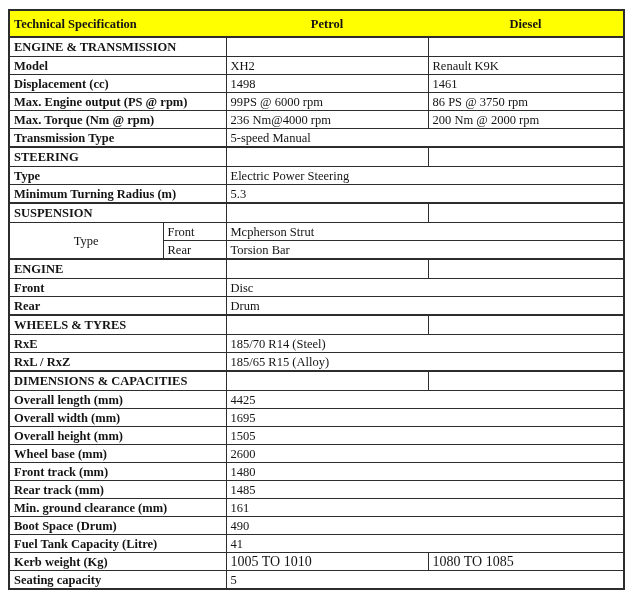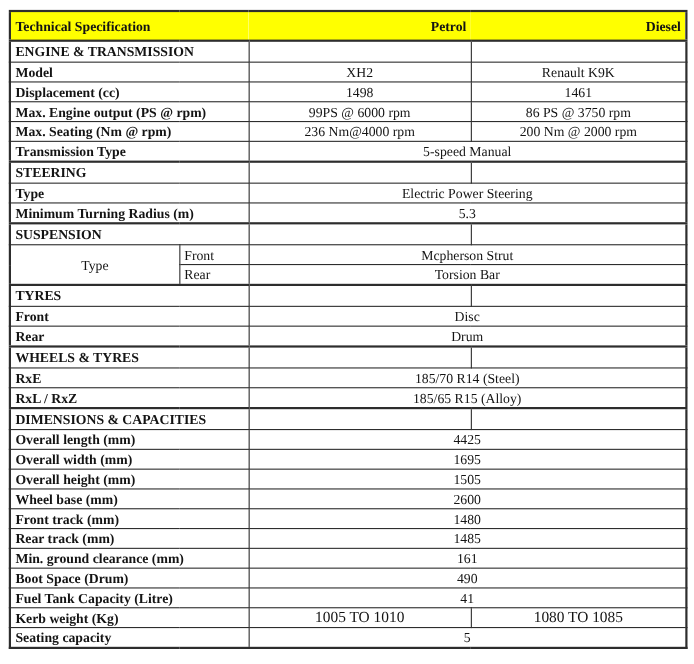--- a/index.html
+++ b/index.html
@@ -39,28 +39,28 @@
     background: var(--header_bg, #ffff00);
     font-weight: bold;
     height: 25px;
     border-left: none;
     border-right: none;
     border-top: 2px solid var(--border_color, #2d2d2d);
     border-bottom: 2px solid var(--border_color, #2d2d2d);
     margin-left: 36px;
   }
   tr.head td.h-label { text-align: left; }
-  tr.head td.h-col   { text-align: right; }
+  tr.head td.h-col   { text-align: center; }
   tr.section td {
     font-weight: bold;
     height: 18px;
     border-top: 2px solid var(--border_color, #2d2d2d);
   }
   td.lbl  { text-align: left; font-weight: bold; }
-  td.val  { text-align: center; }
+  td.val  { }
   td.val.small { font-size: 14px; }
   td.group-lbl {
     text-align: center;
     vertical-align: middle;
   }
   td.sub-lbl { text-align: left; }
 </style>
 </head>
 <body>
 
@@ -94,21 +94,21 @@
       <td colspan="2" class="lbl">Displacement (cc)</td>
       <td class="val">1498</td>
       <td class="val">1461</td>
     </tr>
     <tr>
       <td colspan="2" class="lbl">Max. Engine output (PS @ rpm)</td>
       <td class="val">99PS @ 6000 rpm</td>
       <td class="val">86 PS @ 3750 rpm</td>
     </tr>
     <tr>
-      <td colspan="2" class="lbl">Max. Seating (Nm @ rpm)</td>
+      <td colspan="2" class="lbl">Max. Torque (Nm @ rpm)</td>
       <td class="val">236 Nm@4000 rpm</td>
       <td class="val">200 Nm @ 2000 rpm</td>
     </tr>
     <tr>
       <td colspan="2" class="lbl">Transmission Type</td>
       <td colspan="2" class="val">5-speed Manual</td>
     </tr>
 
     <tr class="section">
       <td colspan="2" class="lbl">STEERING</td>
@@ -133,21 +133,21 @@
       <td rowspan="2" class="group-lbl">Type</td>
       <td class="sub-lbl">Front</td>
       <td colspan="2" class="val">Mcpherson Strut</td>
     </tr>
     <tr>
       <td class="sub-lbl">Rear</td>
       <td colspan="2" class="val">Torsion Bar</td>
     </tr>
 
     <tr class="section">
-      <td colspan="2" class="lbl">TYRES</td>
+      <td colspan="2" class="lbl">ENGINE</td>
       <td class="val"></td>
       <td class="val"></td>
     </tr>
     <tr>
       <td colspan="2" class="lbl">Front</td>
       <td colspan="2" class="val">Disc</td>
     </tr>
     <tr>
       <td colspan="2" class="lbl">Rear</td>
       <td colspan="2" class="val">Drum</td>

